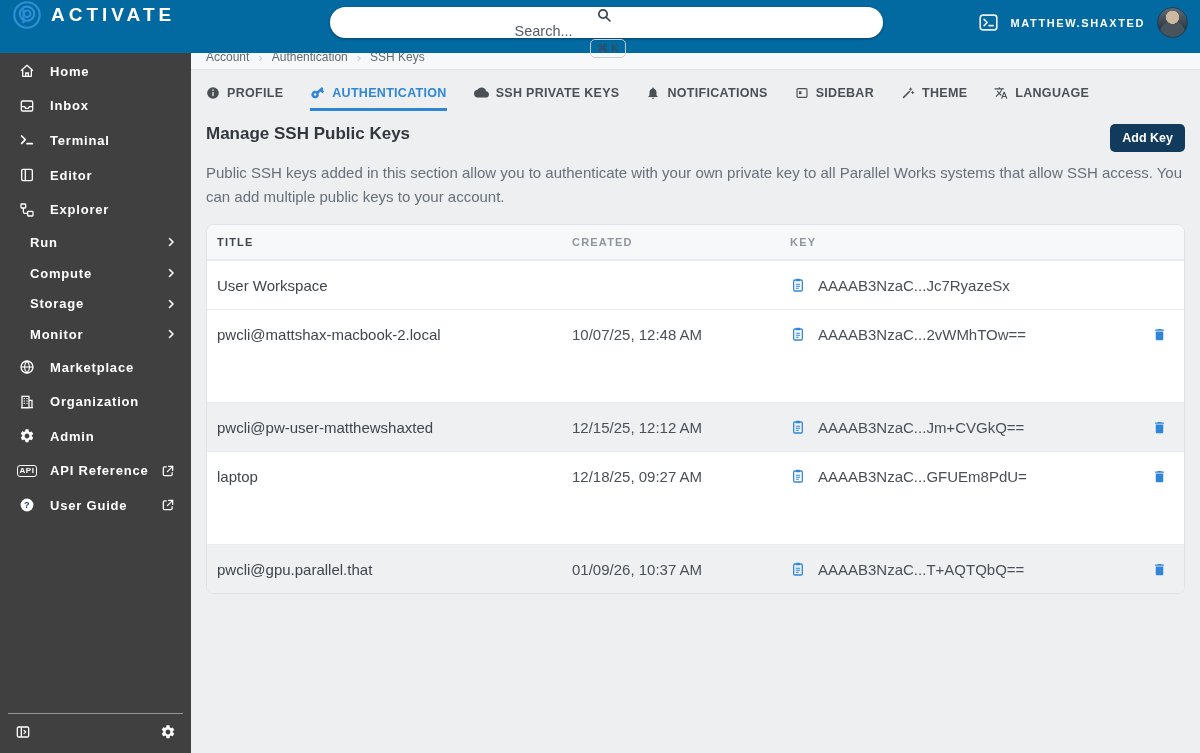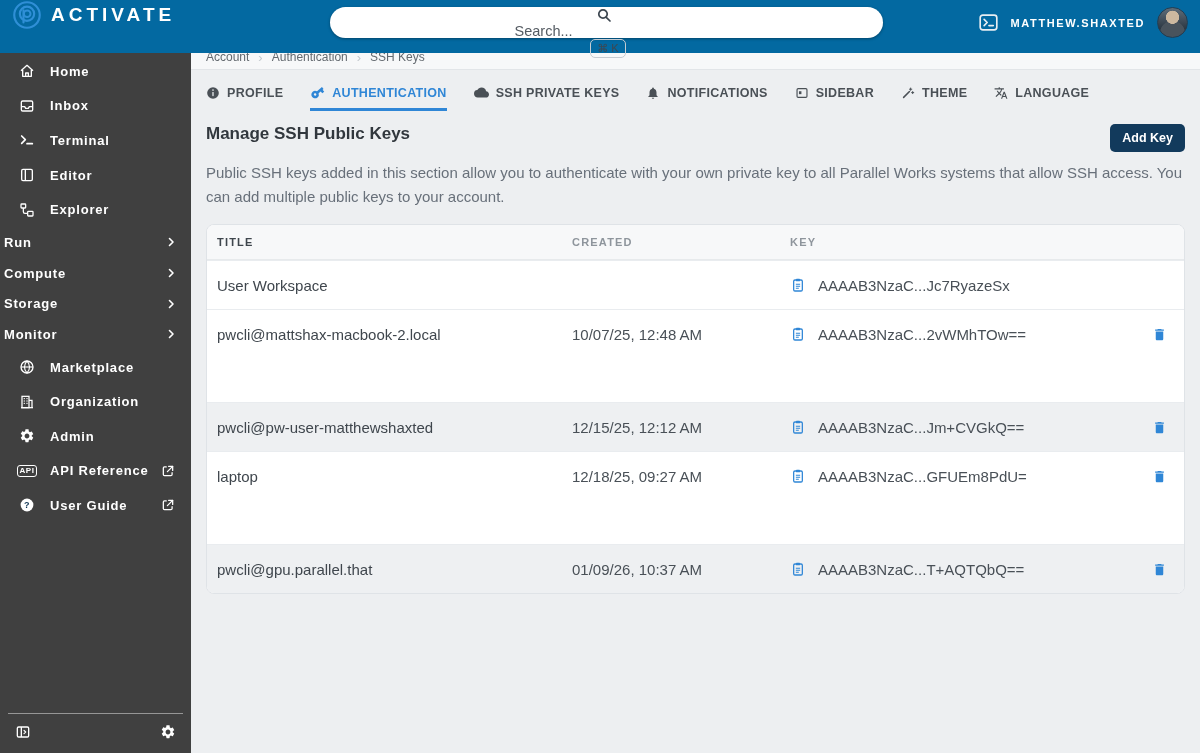--- a/index.html
+++ b/index.html
@@ -35,21 +35,21 @@
 
   
   .sidebar { position:absolute; left:0; top:45px; width:191px; bottom:0;
     background:#404040; color:#fff; }
   .nav { padding-top:9px; }
   .nav-item { display:flex; align-items:center; height:34.6px; padding:0 16px 0 18px;
     font-size:13px; font-weight:bold; letter-spacing:.8px; cursor:pointer; white-space:nowrap; }
   .nav-item .nicon { width:18px; display:flex; justify-content:center; margin-right:14px;
     flex:0 0 18px; }
   .nav-group { display:flex; align-items:center; justify-content:space-between;
-    height:30.7px; padding:0 14px 0 4px; font-size:13px; font-weight:bold;
+    height:30.7px; padding:0 14px 0 30px; font-size:13px; font-weight:bold;
     letter-spacing:.8px; cursor:pointer; }
   .chev { display:flex; }
   .ext { margin-left:auto; display:flex; }
   .api-badge { font-size:8px; font-weight:bold; letter-spacing:.5px; border:1.4px solid #fff;
     border-radius:3px; padding:1px 1.5px; line-height:1; }
   .sidebar-bottom { position:absolute; left:0; right:0; bottom:0; }
   .sb-divider { border-top:1px solid rgba(255,255,255,.45); margin:0 8px; }
   .sb-row { display:flex; align-items:center; justify-content:space-between;
     padding:10px 15px 13px 15px; }
   .sb-btn { display:flex; color:#fff; cursor:pointer; }

